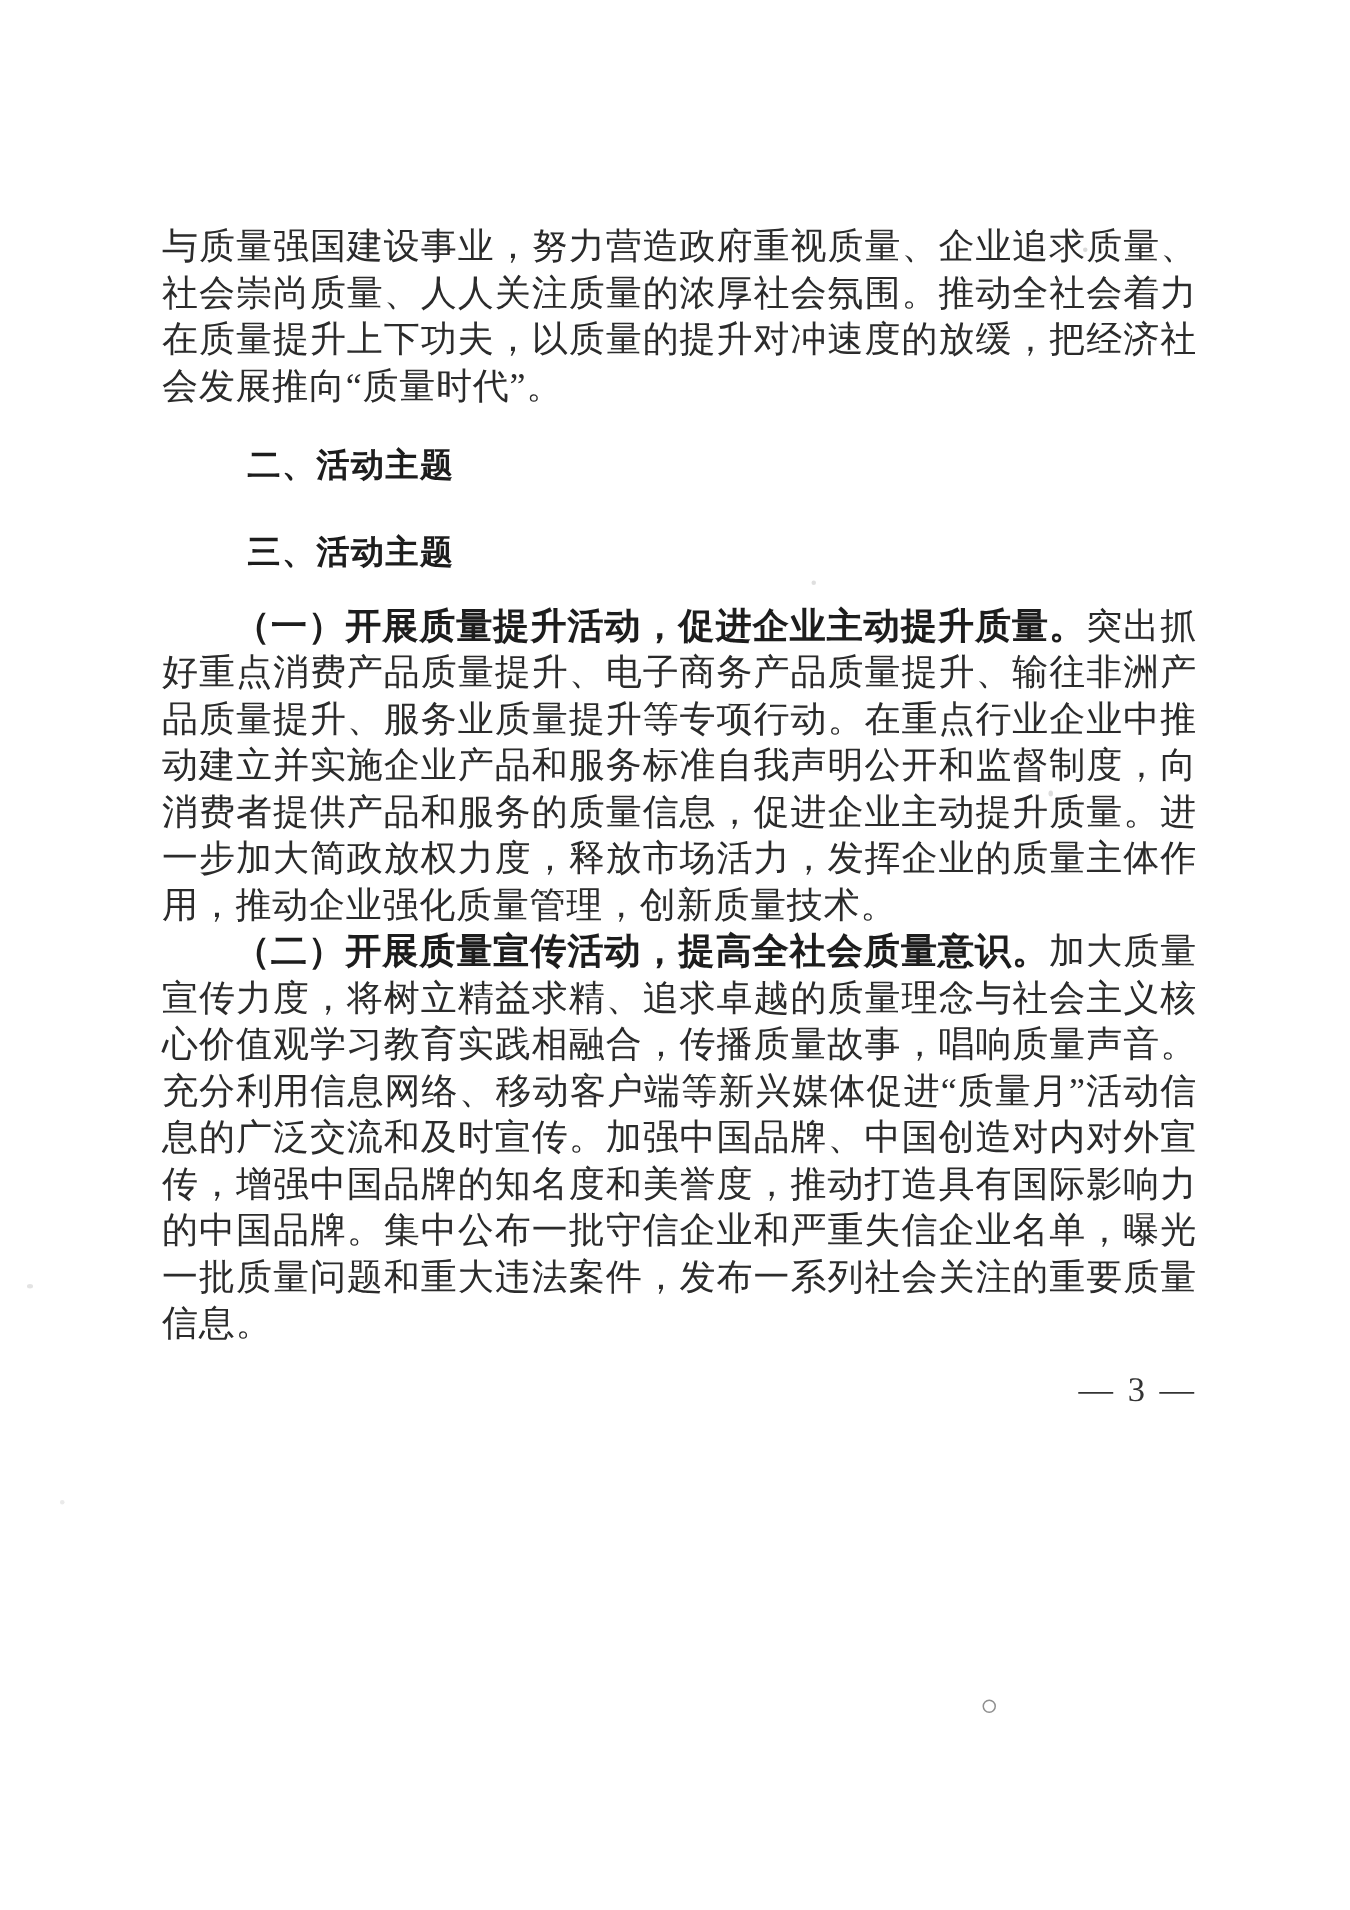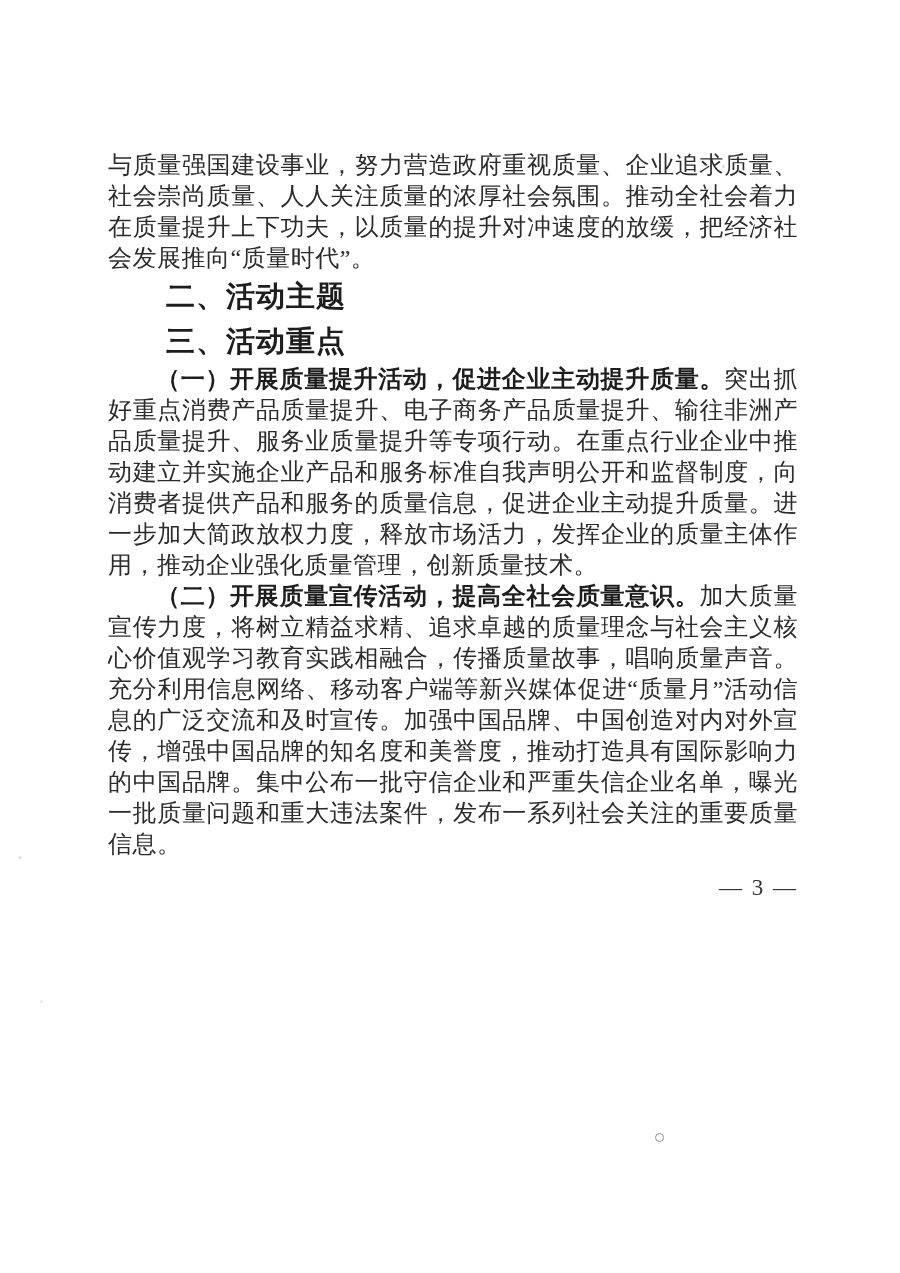--- a/index.html
+++ b/index.html
@@ -29,22 +29,22 @@
     letter-spacing: 0.5px;
     text-align: justify;
     text-align-last: left;
     color: #2b2b2b;
     font-weight: 400;
   }
   .indent {
     text-indent: 2em;
   }
   .heading {
-    margin: 0;
-    font-size: 29px;
+    margin: 13px;
+    font-size: 22px;
     line-height: 45px;
     text-indent: 2em;
     font-weight: 700;
     font-family: "Liberation Sans", "DejaVu Sans", sans-serif;
     color: #1d1d1d;
     letter-spacing: 1px;
   }
   .lead-bold {
     font-weight: 700;
     color: #1d1d1d;
@@ -77,21 +77,21 @@
 
 <div class="page">
 
   <div class="content">
 
     <p class="para">与质量强国建设事业，努力营造政府重视质量、企业追求质量、社会崇尚质量、人人关注质量的浓厚社会氛围。推动全社会着力在质量提升上下功夫，以质量的提升对冲速度的放缓，把经济社会发展推向“质量时代”。</p>
 
     <h2 class="heading">二、活动主题</h2>
 
 
-    <h2 class="heading">三、活动重点</h2>
+    <h2 class="heading">三、活动主题</h2>
 
     <p class="para indent"><span class="lead-bold">（一）开展质量提升活动，促进企业主动提升质量。</span><span>突出抓好重点消费产品质量提升、电子商务产品质量提升、输往非洲产品质量提升、服务业质量提升等专项行动。在重点行业企业中推动建立并实施企业产品和服务标准自我声明公开和监督制度，向消费者提供产品和服务的质量信息，促进企业主动提升质量。进一步加大简政放权力度，释放市场活力，发挥企业的质量主体作用，推动企业强化质量管理，创新质量技术。</span></p>
 
     <p class="para indent"><span class="lead-bold">（二）开展质量宣传活动，提高全社会质量意识。</span><span>加大质量宣传力度，将树立精益求精、追求卓越的质量理念与社会主义核心价值观学习教育实践相融合，传播质量故事，唱响质量声音。充分利用信息网络、移动客户端等新兴媒体促进“质量月”活动信息的广泛交流和及时宣传。加强中国品牌、中国创造对内对外宣传，增强中国品牌的知名度和美誉度，推动打造具有国际影响力的中国品牌。集中公布一批守信企业和严重失信企业名单，曝光一批质量问题和重大违法案件，发布一系列社会关注的重要质量信息。</span></p>
 
     <p class="footer-row"><span>— 3 —</span></p>
 
   </div>
 
   <div class="speck speck-ring" style="left:655px; top:1133px; width:7px; height:7px;"></div>

